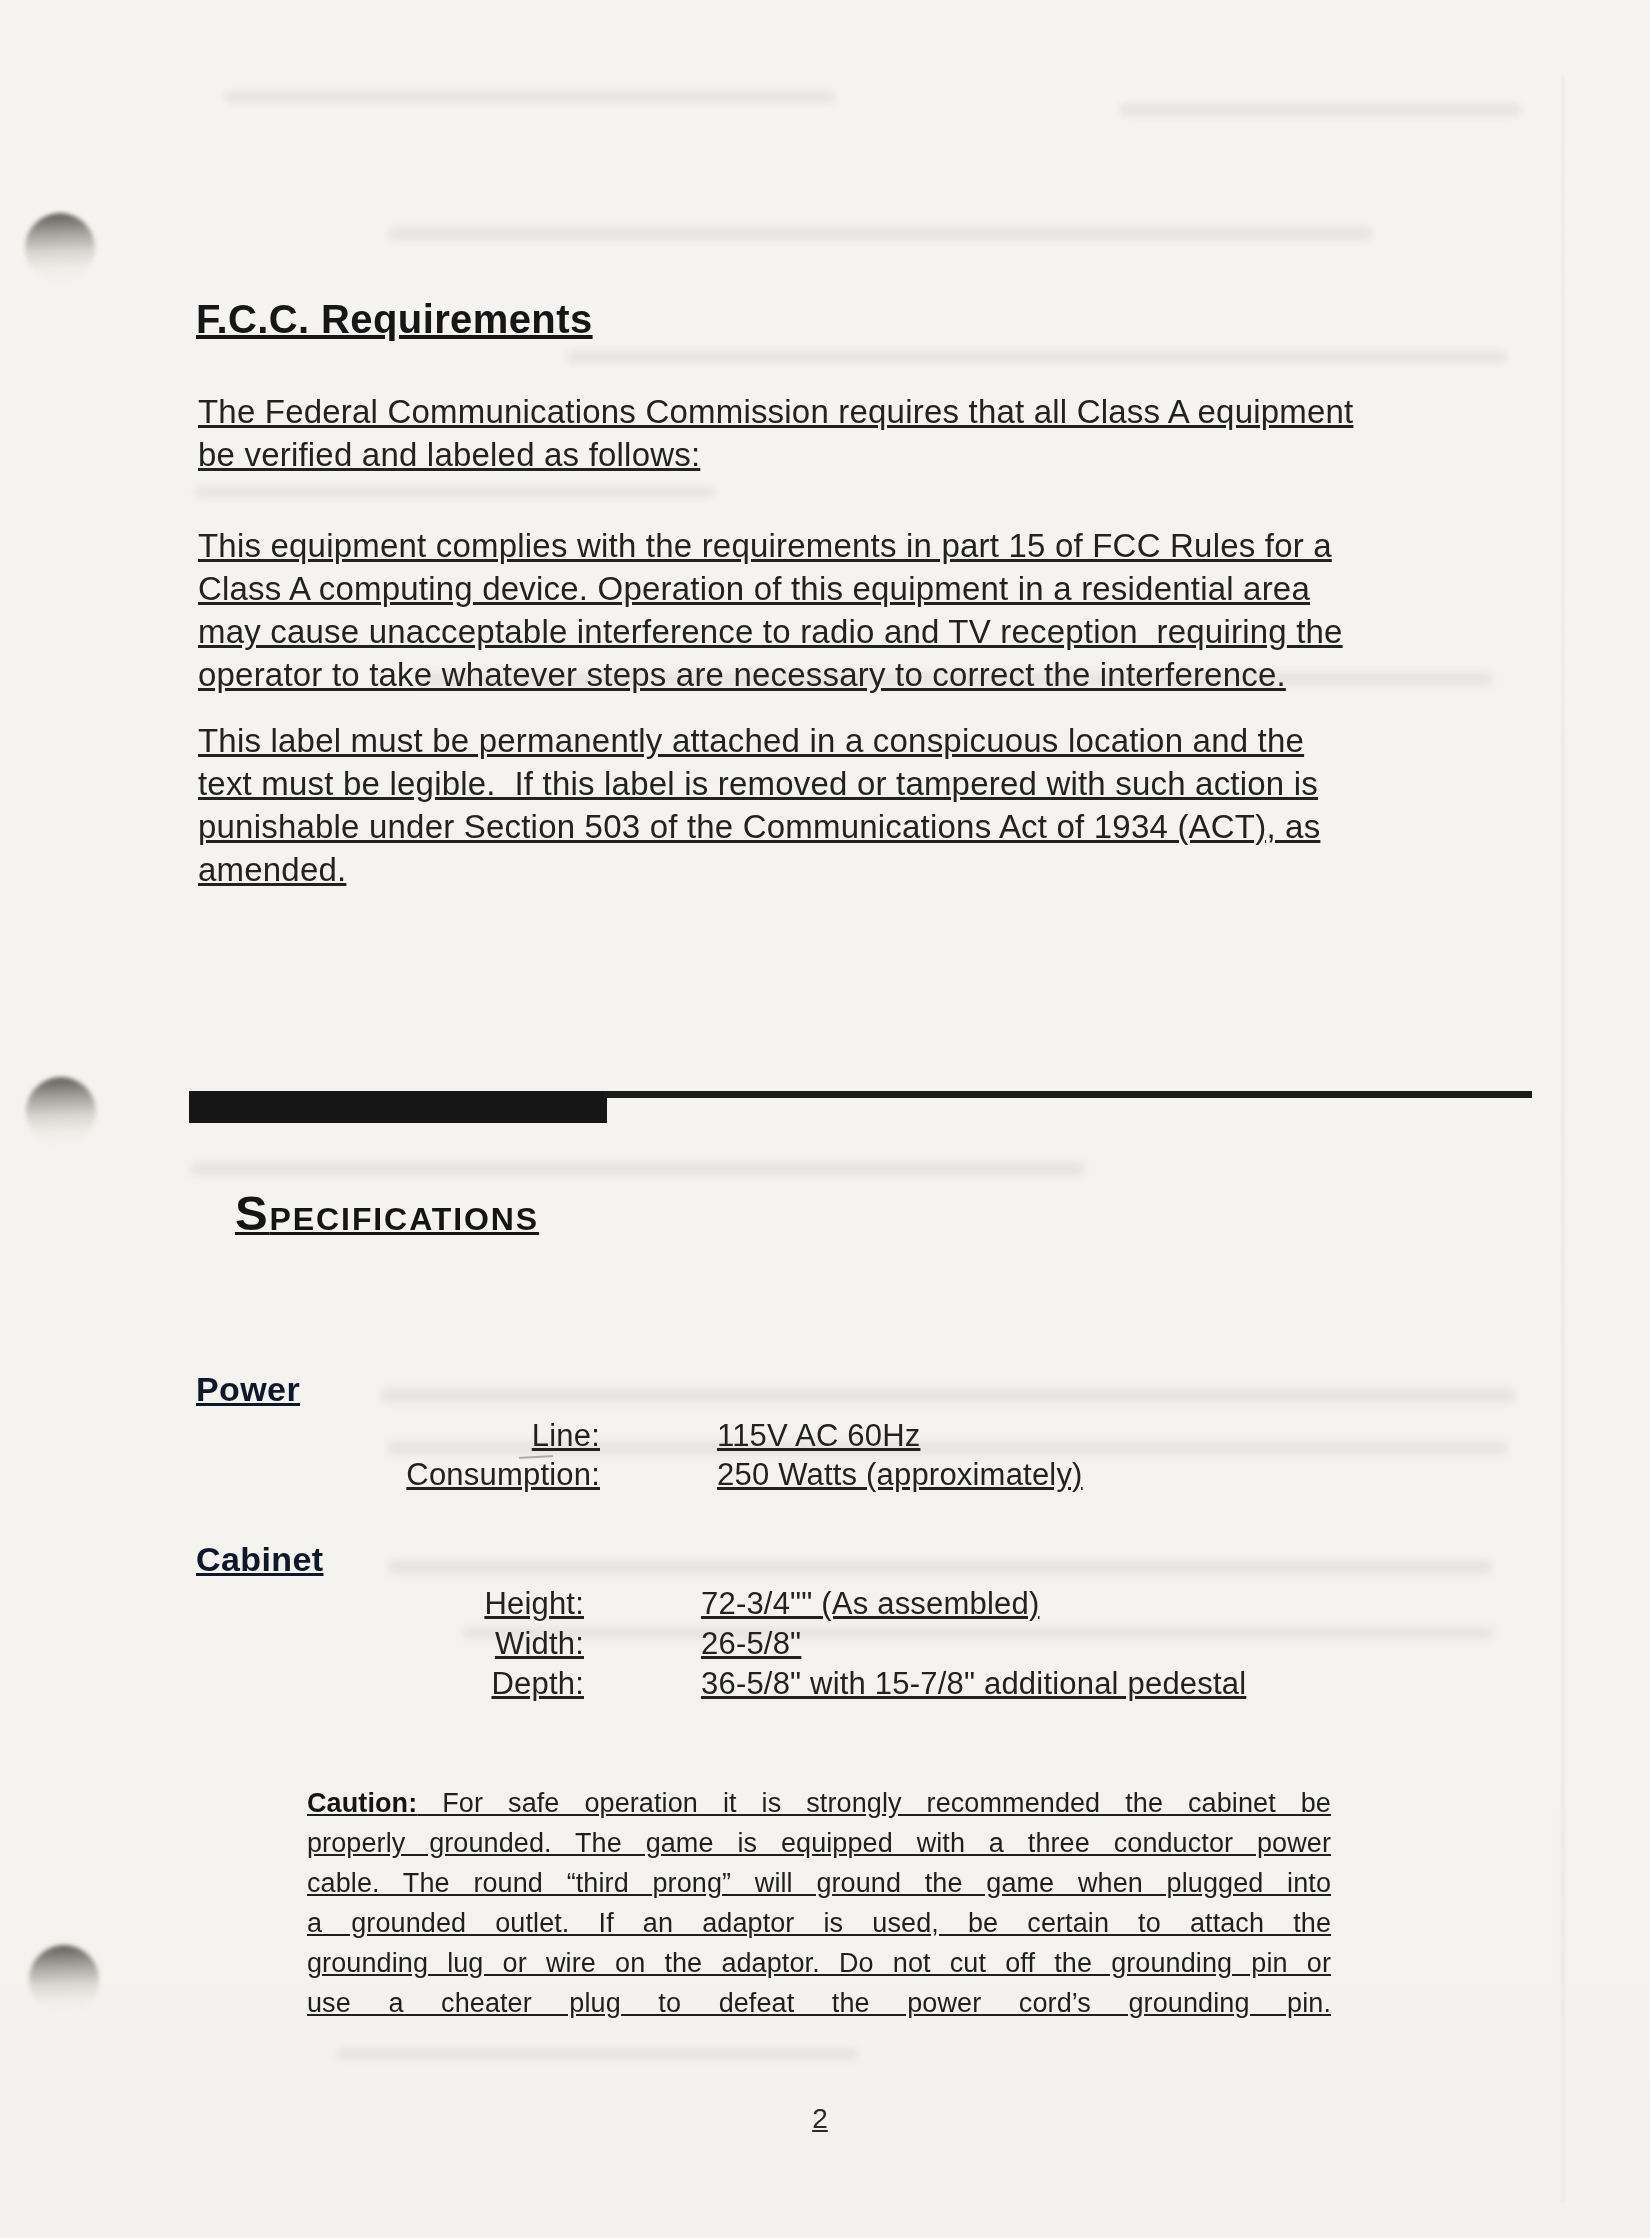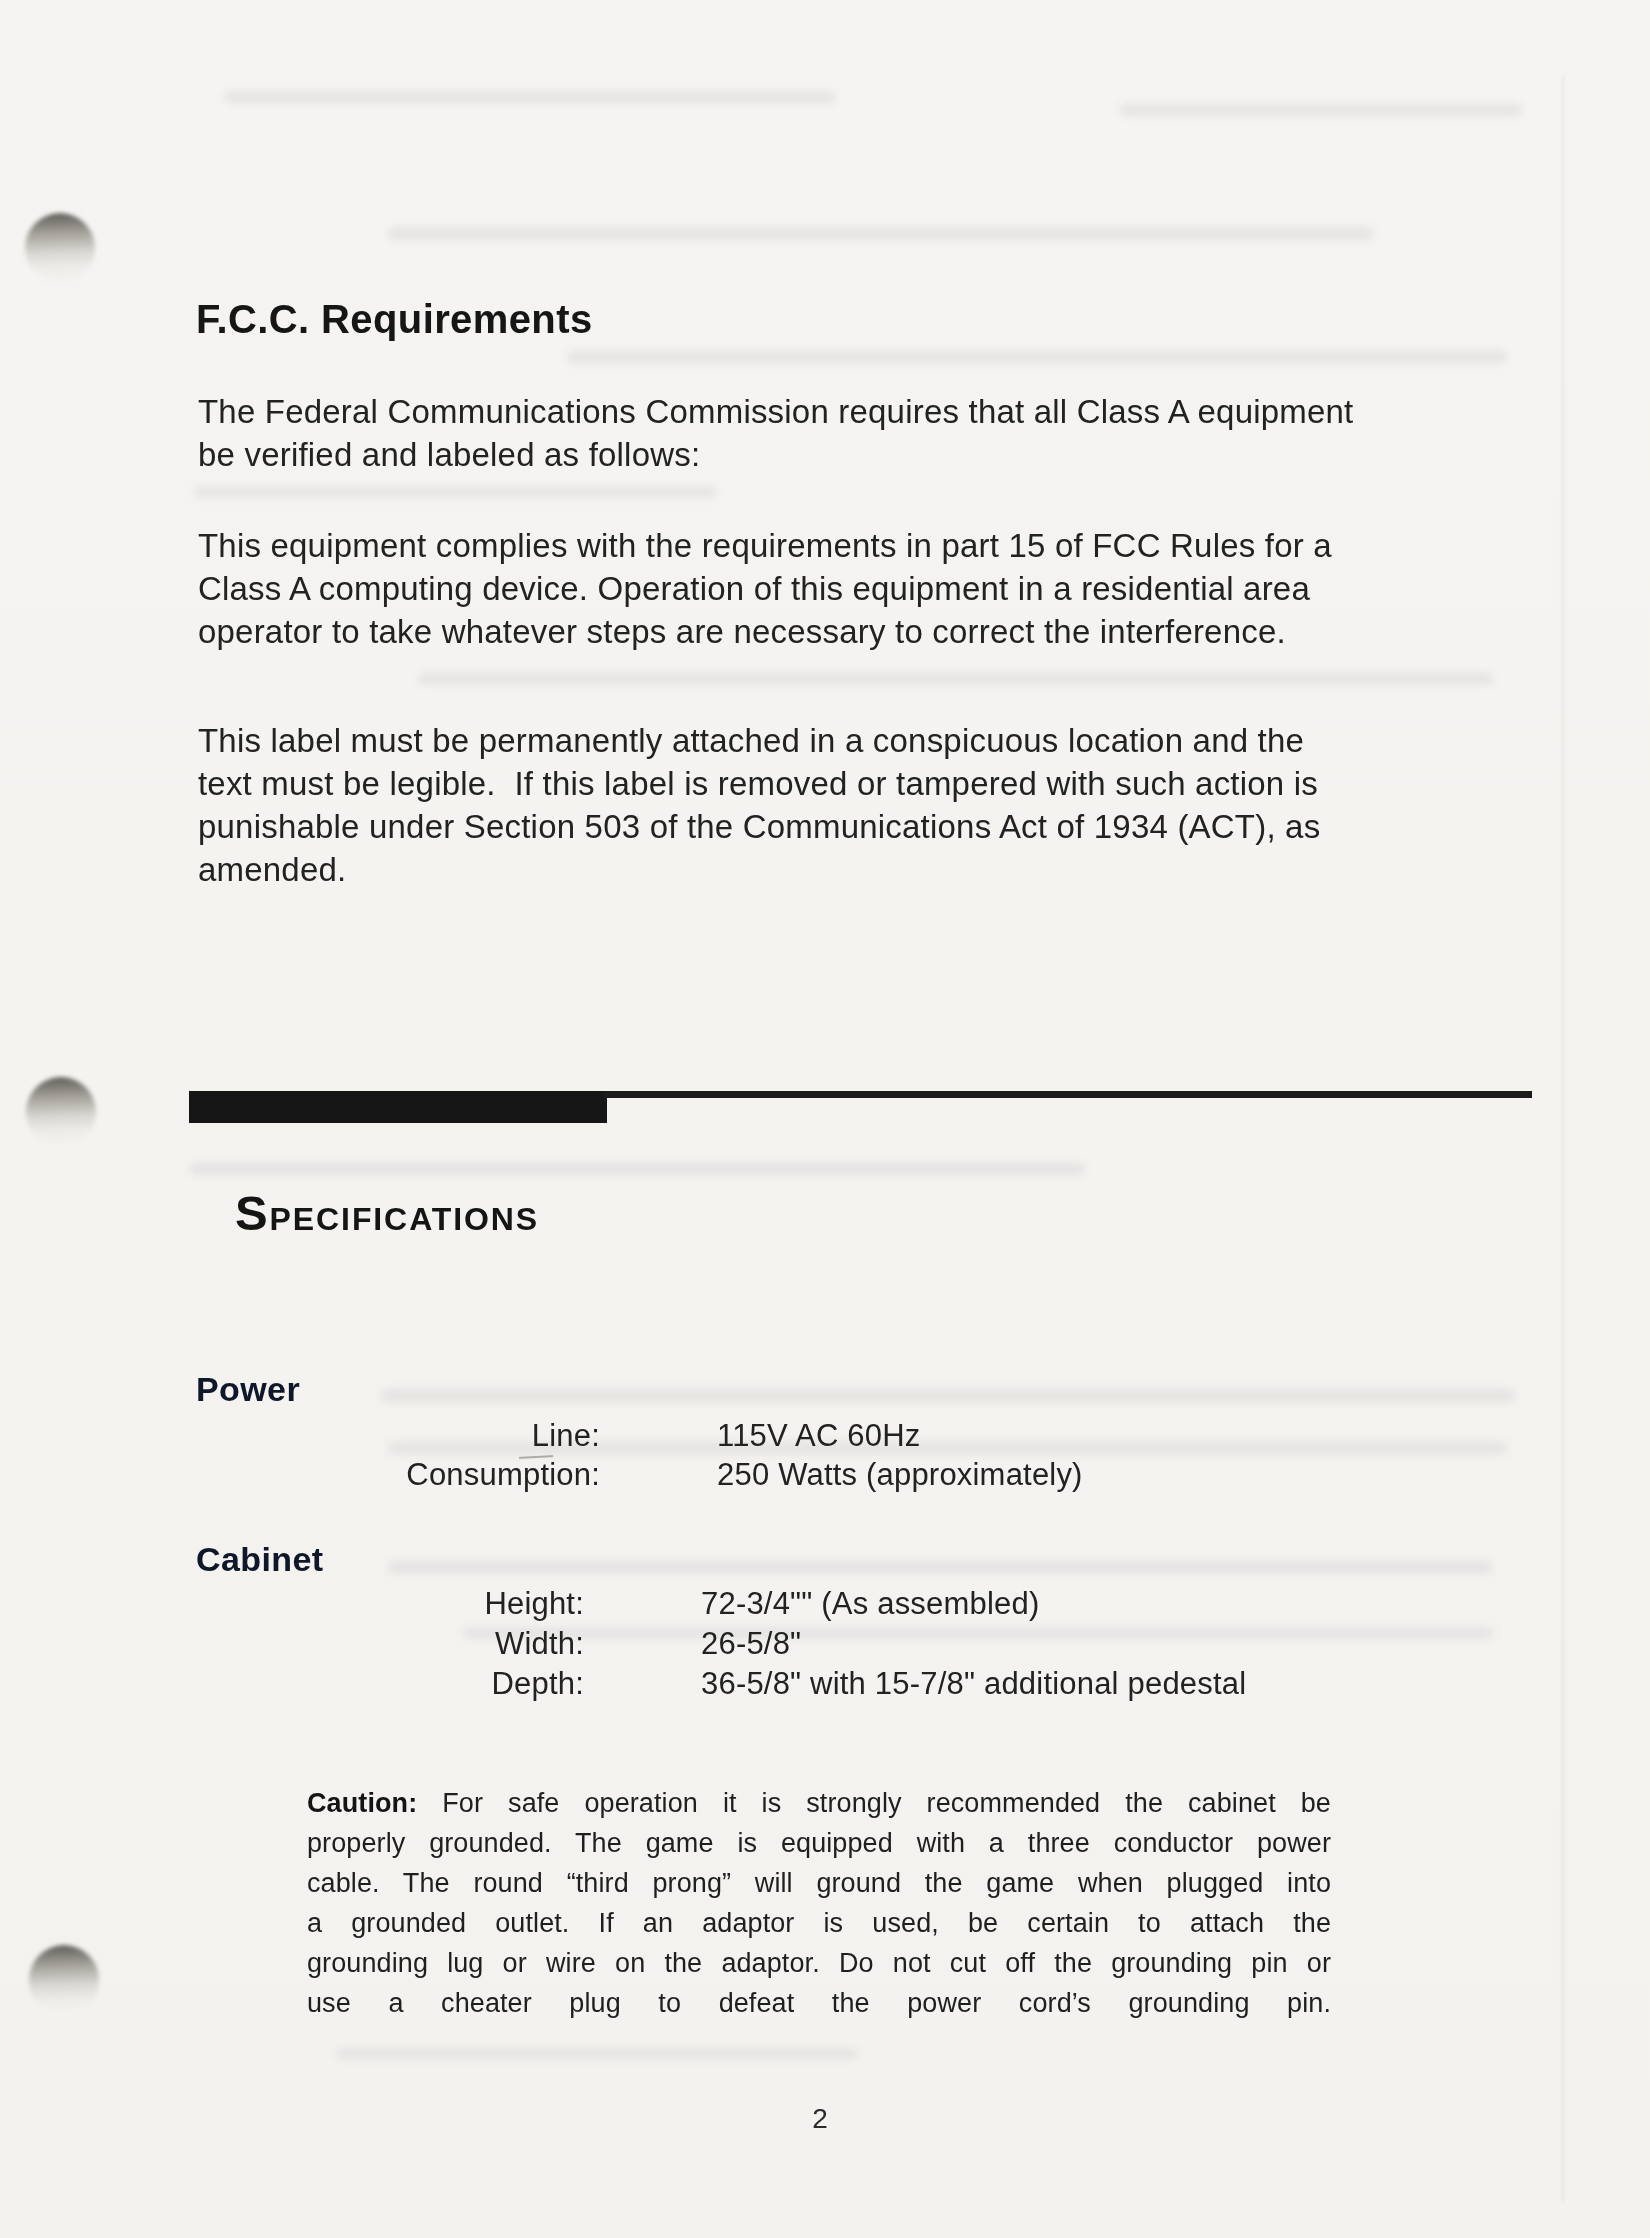--- a/index.html
+++ b/index.html
@@ -1,21 +1,21 @@
 <!DOCTYPE html>
 <html style="font-size:12px"><head>
 <meta charset="utf-8">
 <style>
   html,body{margin:0;padding:0;}
   body{
     width:1651px;height:2239px;position:relative;overflow:hidden;
     background:linear-gradient(180deg,#f5f4f2 0%,#f4f3f0 40%,#f3f2ef 100%);
     font-family:"Liberation Sans",sans-serif;color:#1e1e1e;
   }
-  .abs{position:absolute;}
+  .abs{position:absolute;text-decoration:underline;}
   
   .hole{
     position:absolute;width:70px;height:70px;border-radius:50%;
     background:linear-gradient(178deg,#5f5d58 1%,#a6a39c 30%,#d9d7d2 56%,#eeede9 78%,#f3f2ee 96%);
     filter:blur(2.2px);
   }
   .smudge{position:absolute;background:rgba(104,102,95,0.10);filter:blur(4.5px);border-radius:6px;}
   .crease{position:absolute;background:rgba(120,118,112,0.10);filter:blur(1.5px);}
   .pencil{position:absolute;width:34px;height:0;border-top:2.2px solid rgba(90,88,84,0.45);
     transform:rotate(-3deg);filter:blur(0.4px);}
@@ -69,20 +69,21 @@
 <div class="abs h1" style="left:196px;top:297px;">F.C.C. Requirements</div>
 
 <div class="abs para" style="left:198px;top:390px;width:1336px;">
   <div class="tline">The Federal Communications Commission requires that all Class A equipment</div>
   <div class="tline">be verified and labeled as follows:</div>
 </div>
 
 <div class="abs para" style="left:198px;top:524px;width:1336px;">
   <div class="tline">This equipment complies with the requirements in part 15 of FCC Rules for a</div>
   <div class="tline">Class A computing device. Operation of this equipment in a residential area</div>
+  <div class="tline">may cause unacceptable interference to radio and TV reception  requiring the</div>
   <div class="tline">operator to take whatever steps are necessary to correct the interference.</div>
 </div>
 
 <div class="abs para" style="left:198px;top:719px;width:1336px;">
   <div class="tline">This label must be permanently attached in a conspicuous location and the</div>
   <div class="tline">text must be legible.  If this label is removed or tampered with such action is</div>
   <div class="tline">punishable under Section 503 of the Communications Act of 1934 (ACT), as</div>
   <div class="tline">amended.</div>
 </div>
 

